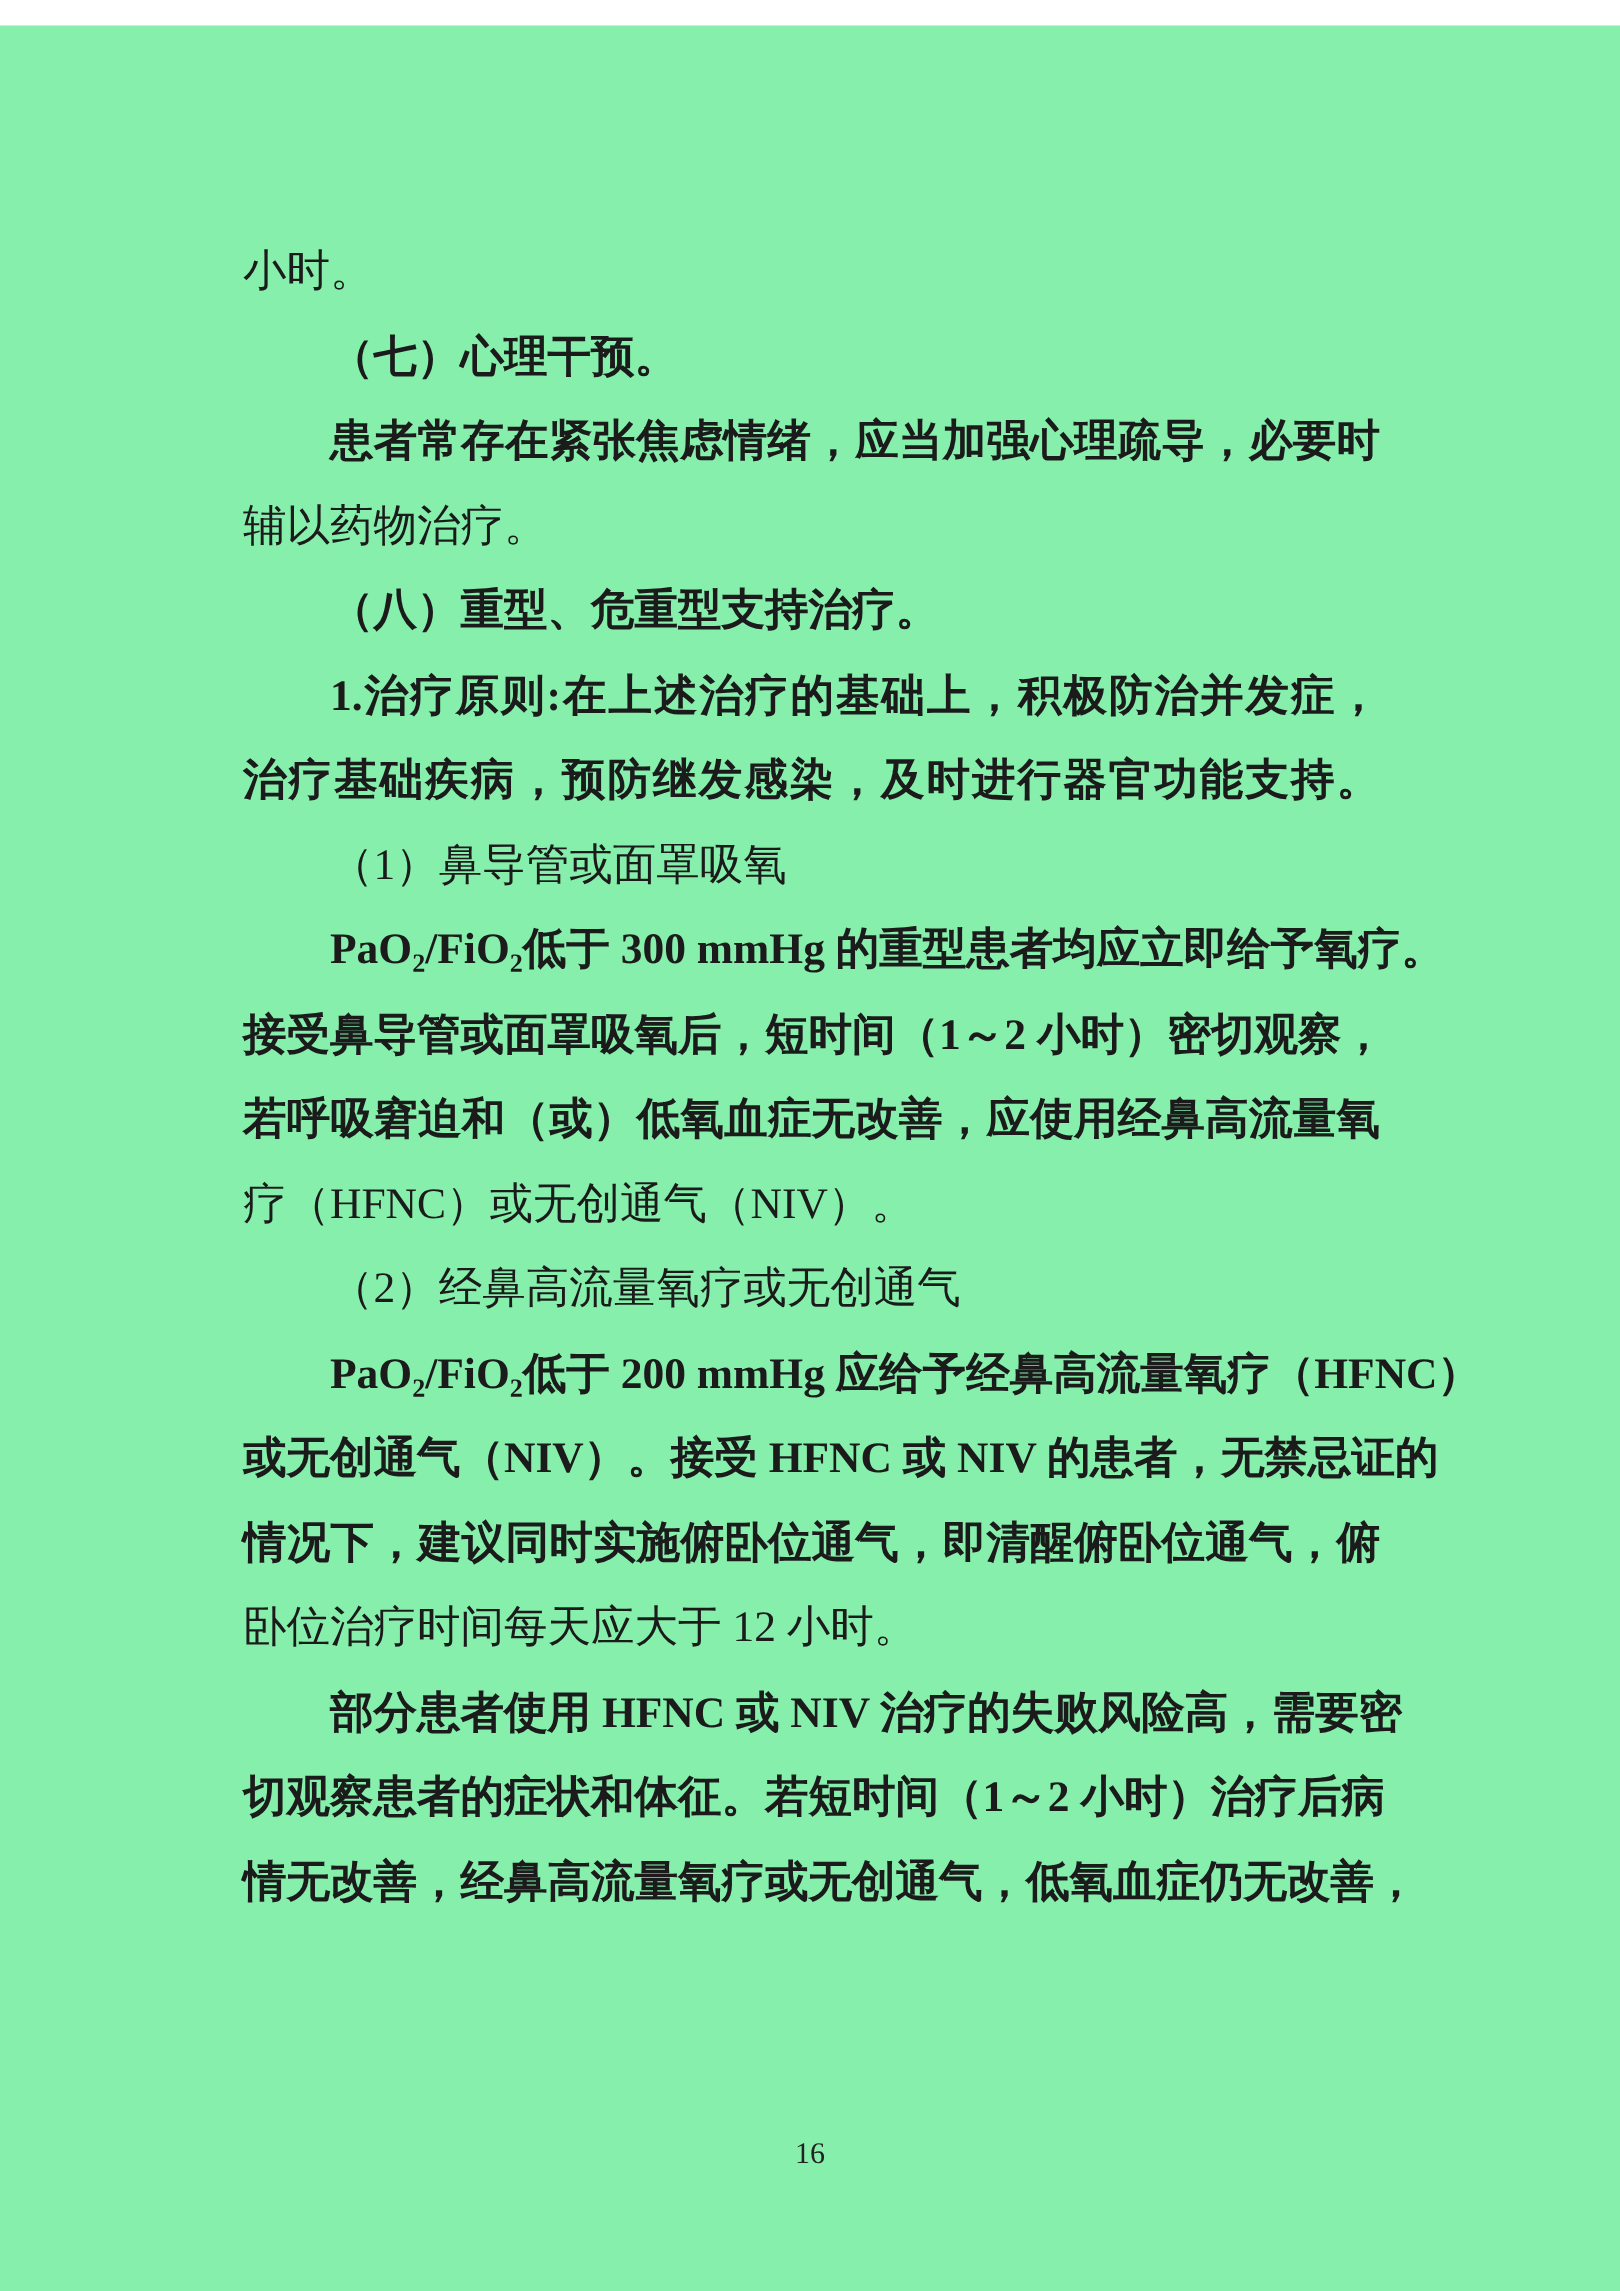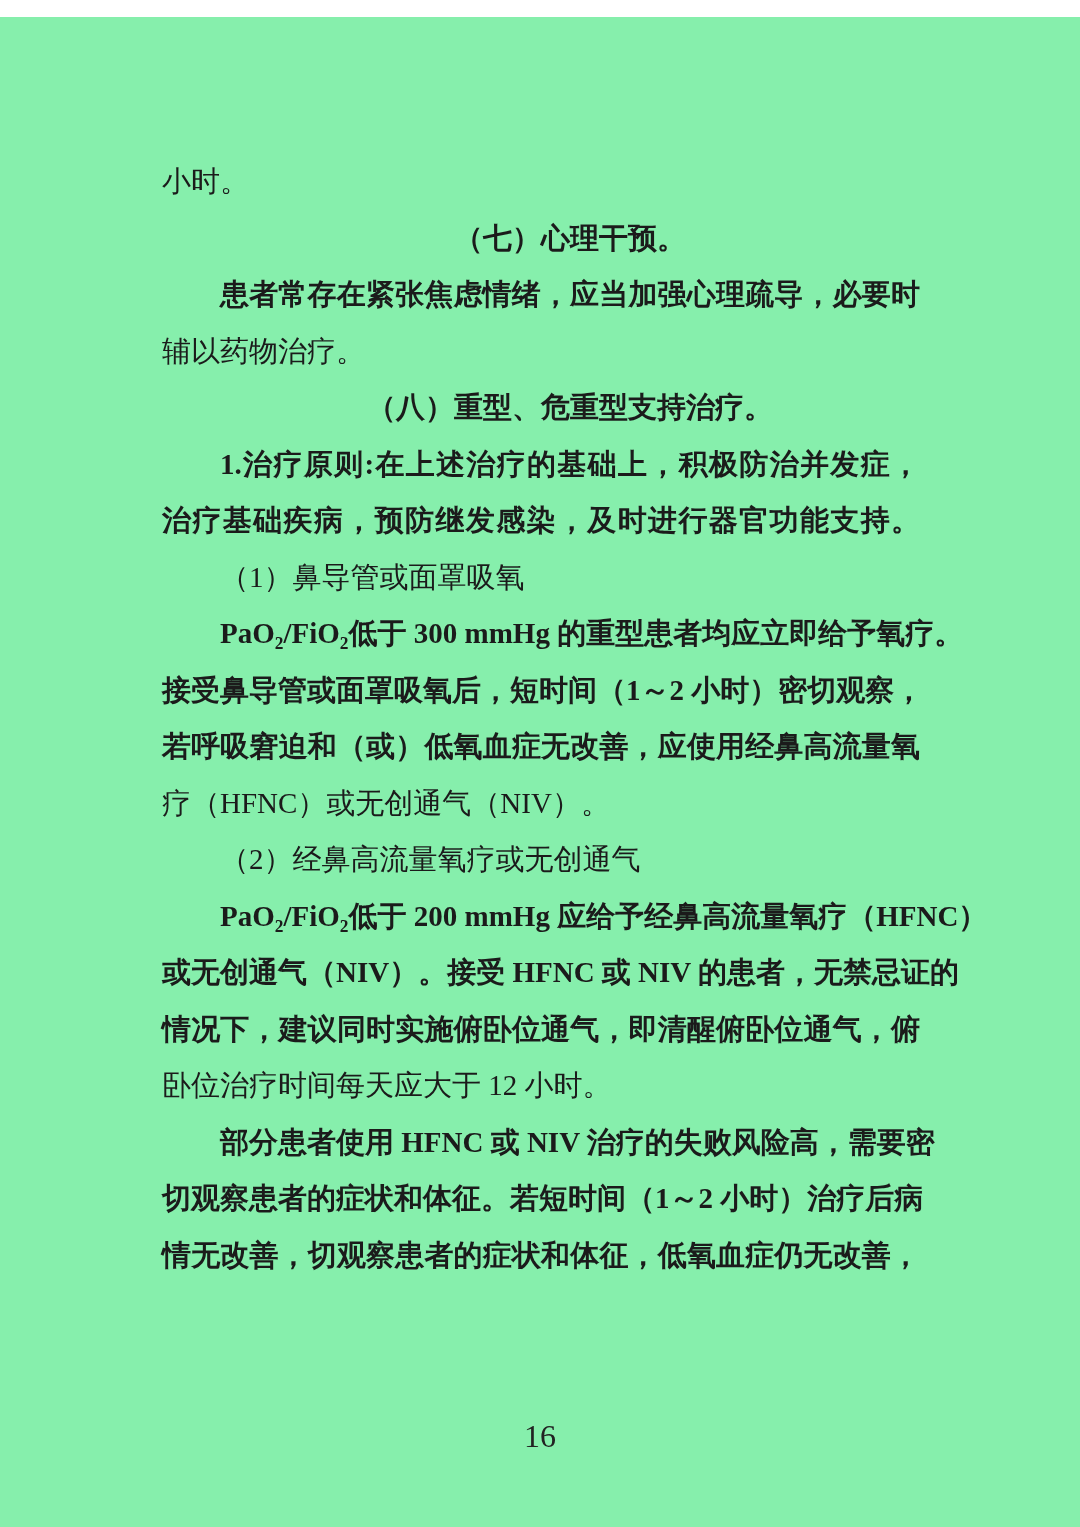--- a/index.html
+++ b/index.html
@@ -39,31 +39,30 @@
   .line.indent {
     text-indent: 2em;
   }
   .line.fill {
     text-align: justify;
     text-align-last: justify;
     font-weight: bold;
   }
   .line.bold {
     font-weight: 700;
-    text-align: center;
   }
   .page-footer {
     position: absolute;
     left: 0;
     right: 0;
     top: 1404px;
     text-align: center;
   }
   .page-number {
-    font-size: 32px;
+    font-size: 20px;
     line-height: 30px;
     color: #222222;
   }
 </style>
 </head>
 <body>
 
 <div class="page">
   <main class="text-block">
     <p class="line">小时。</p>
@@ -78,18 +77,18 @@
     <p class="line fill">接受鼻导管或面罩吸氧后，短时间（1～2 小时）密切观察，</p>
     <p class="line fill">若呼吸窘迫和（或）低氧血症无改善，应使用经鼻高流量氧</p>
     <p class="line">疗（HFNC）或无创通气（NIV）。</p>
     <p class="line indent">（2）经鼻高流量氧疗或无创通气</p>
     <p class="line indent fill">PaO₂/FiO₂低于 200 mmHg 应给予经鼻高流量氧疗（HFNC）</p>
     <p class="line fill">或无创通气（NIV）。接受 HFNC 或 NIV 的患者，无禁忌证的</p>
     <p class="line fill">情况下，建议同时实施俯卧位通气，即清醒俯卧位通气，俯</p>
     <p class="line">卧位治疗时间每天应大于 12 小时。</p>
     <p class="line indent fill">部分患者使用 HFNC 或 NIV 治疗的失败风险高，需要密</p>
     <p class="line fill">切观察患者的症状和体征。若短时间（1～2 小时）治疗后病</p>
-    <p class="line fill">情无改善，切观察患者的症状和体征，低氧血症仍无改善，</p>
+    <p class="line fill">情无改善，经鼻高流量氧疗或无创通气，低氧血症仍无改善，</p>
   </main>
   <footer class="page-footer">
     <span class="page-number">16</span>
   </footer>
 </div>
 
 </body></html>

